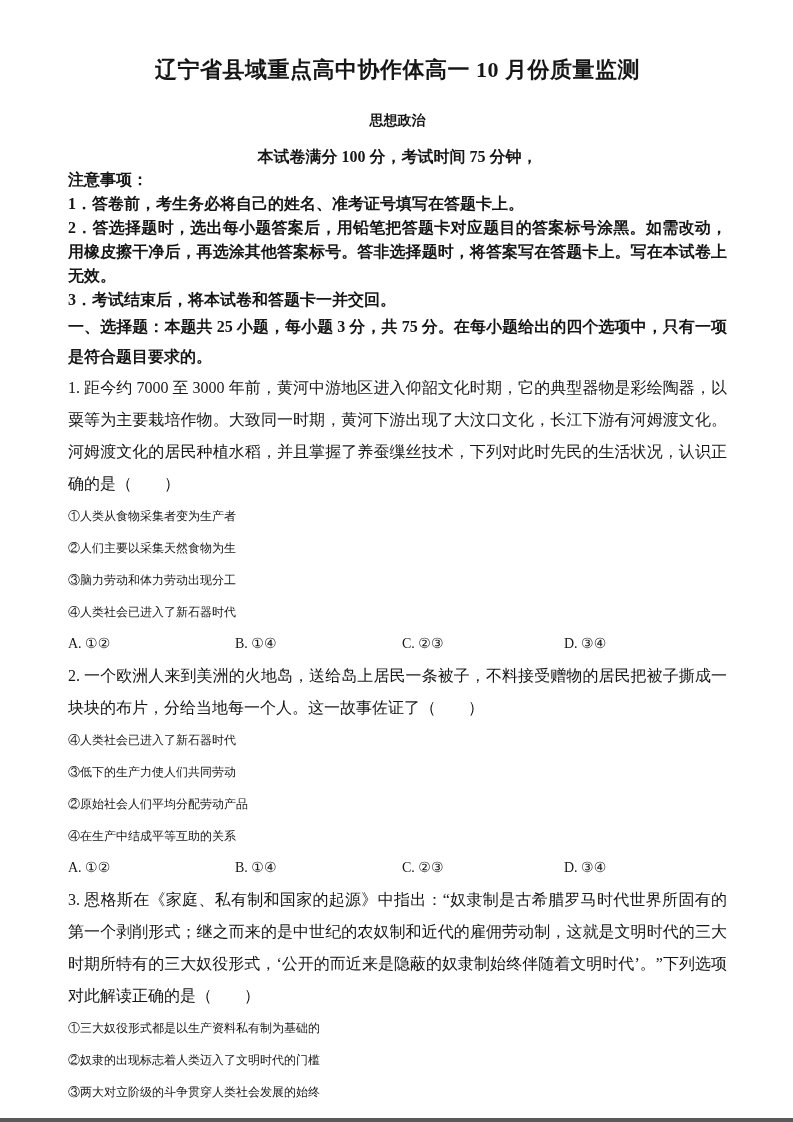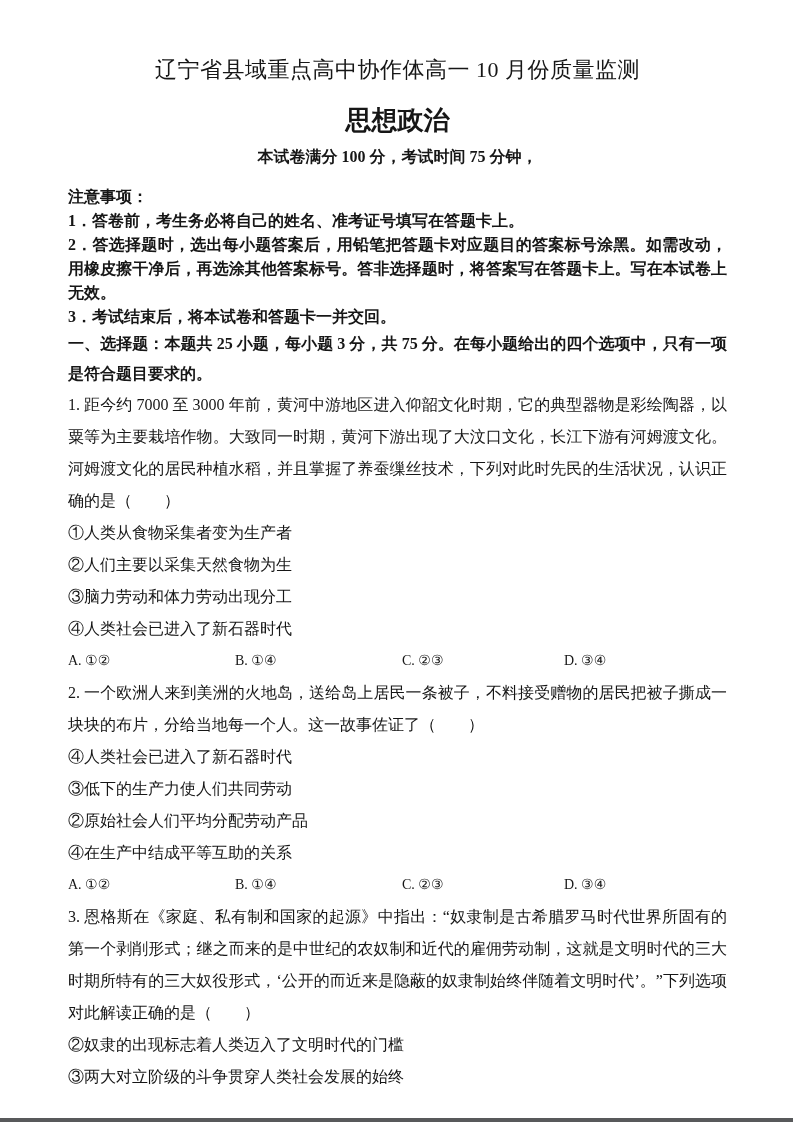--- a/index.html
+++ b/index.html
@@ -18,40 +18,40 @@
     font-family: "Liberation Serif", serif;
     overflow: hidden;
   }
   .content {
     padding: 56px 66px 0 68px;
   }
   .title {
     margin: 0;
     font-size: 22px;
     line-height: 28px;
-    font-weight: normal;
+    font-weight: bold;
     text-align: center;
     letter-spacing: 0.5px;
   }
   .subject {
     margin: 24px 0 0 0;
-    font-size: 26px;
+    font-size: 14px;
     line-height: 26px;
     font-weight: bold;
     text-align: center;
   }
   .exam-info {
     margin-top: 12px;
     font-size: 16px;
     line-height: 22px;
     font-weight: bold;
     text-align: center;
   }
   .notice {
-    margin-top: 17px;
+    margin-top: 0;
     font-size: 16px;
     line-height: 24px;
     font-weight: bold;
   }
   .notice p, .notice div {
     margin: 0;
     text-align: justify;
   }
   .section-heading {
     margin: 0;
@@ -62,21 +62,21 @@
   }
   .question { margin: 0; }
   .stem {
     margin: 0;
     font-size: 16px;
     line-height: 32px;
     text-align: justify;
   }
   .sub {
     margin: 0;
-    font-size: 16px;
+    font-size: 12px;
     line-height: 32px;
   }
   .choices {
     display: grid;
     grid-template-columns: 167px 167px 162px auto;
     font-size: 14px;
     line-height: 32px;
   }
   .page-bottom-edge {
     position: absolute;
@@ -129,20 +129,21 @@
       <div class="choices">
         <span>A. ①②</span>
         <span>B. ①④</span>
         <span>C. ②③</span>
         <span>D. ③④</span>
       </div>
     </div>
 
     <div class="question">
       <p class="stem">3. 恩格斯在《家庭、私有制和国家的起源》中指出：“奴隶制是古希腊罗马时代世界所固有的第一个剥削形式；继之而来的是中世纪的农奴制和近代的雇佣劳动制，这就是文明时代的三大时期所特有的三大奴役形式，‘公开的而近来是隐蔽的奴隶制始终伴随着文明时代’。”下列选项对此解读正确的是（　　）</p>
+      <p class="sub">①三大奴役形式都是以生产资料私有制为基础的</p>
       <p class="sub">②奴隶的出现标志着人类迈入了文明时代的门槛</p>
       <p class="sub">③两大对立阶级的斗争贯穿人类社会发展的始终</p>
     </div>
 
   </div>
 
   <div class="page-bottom-edge"></div>
 </div>
 
 </body></html>

